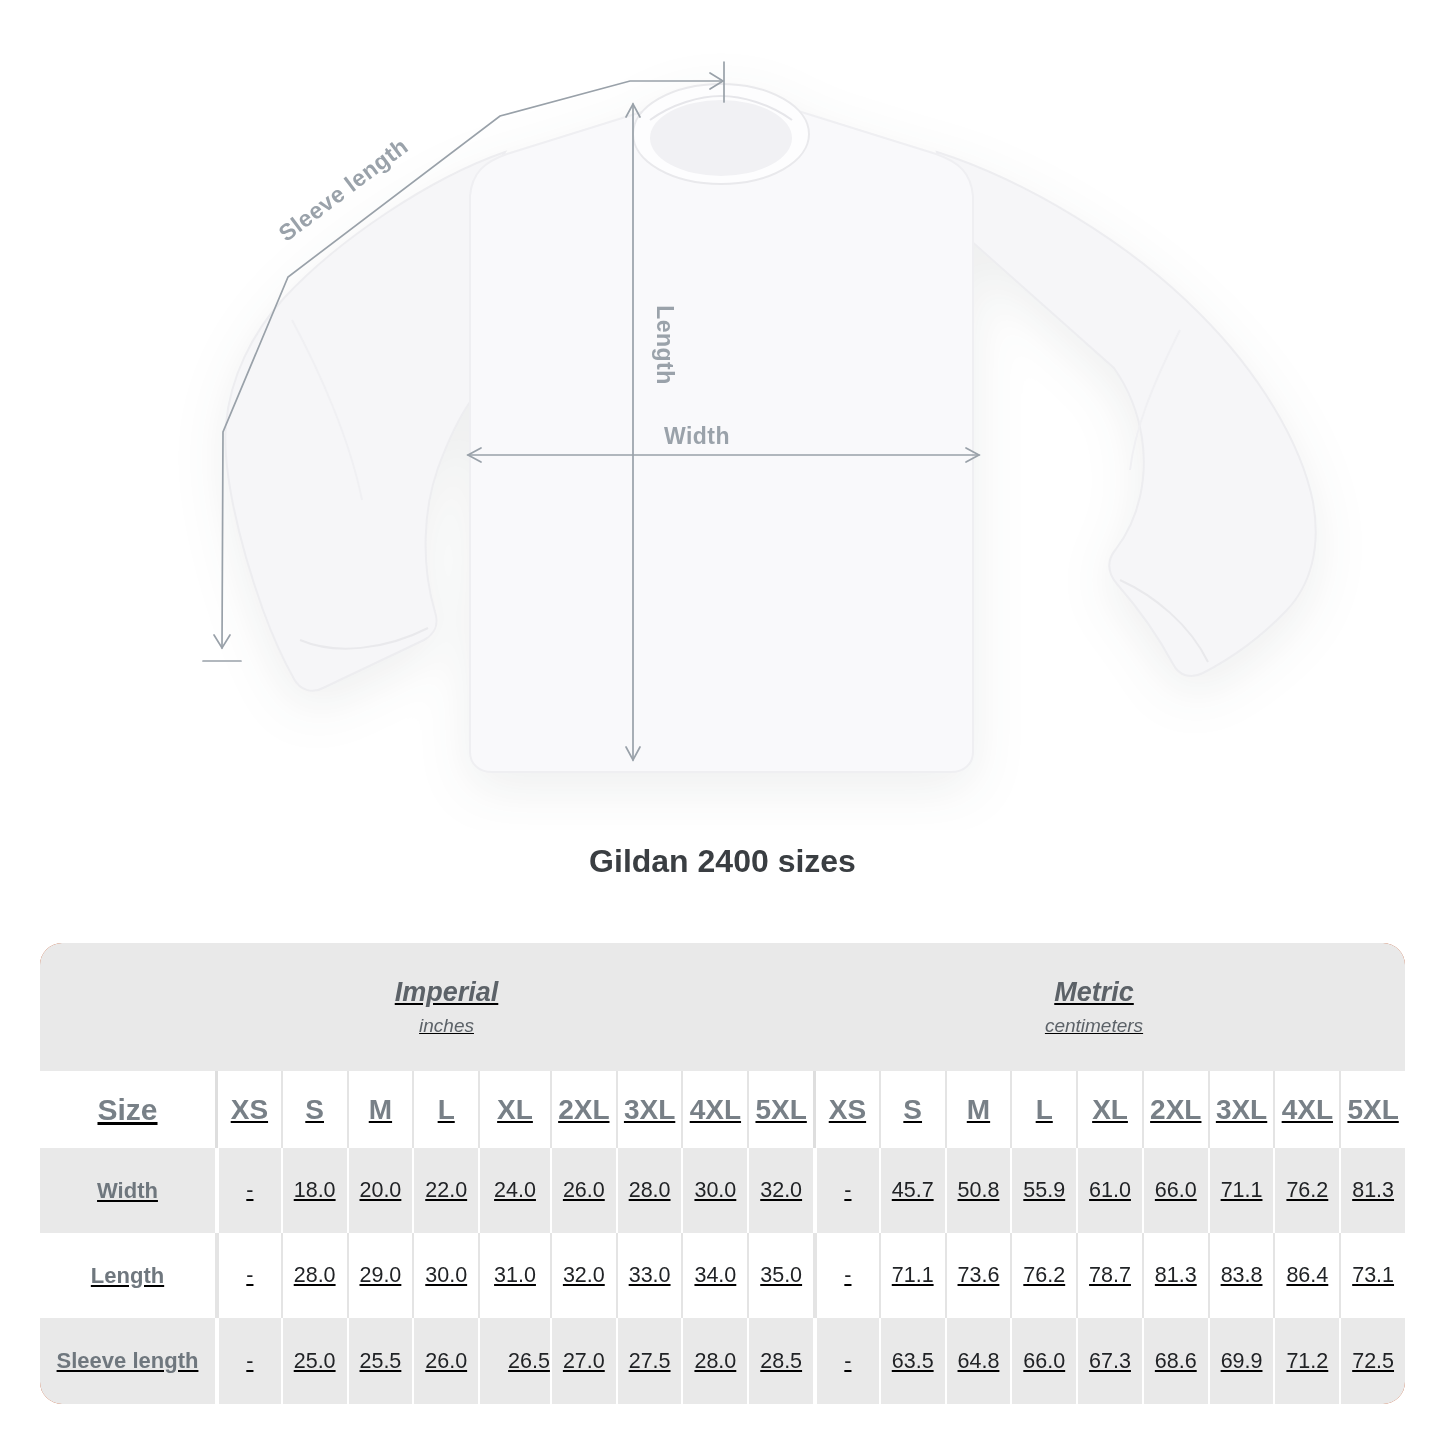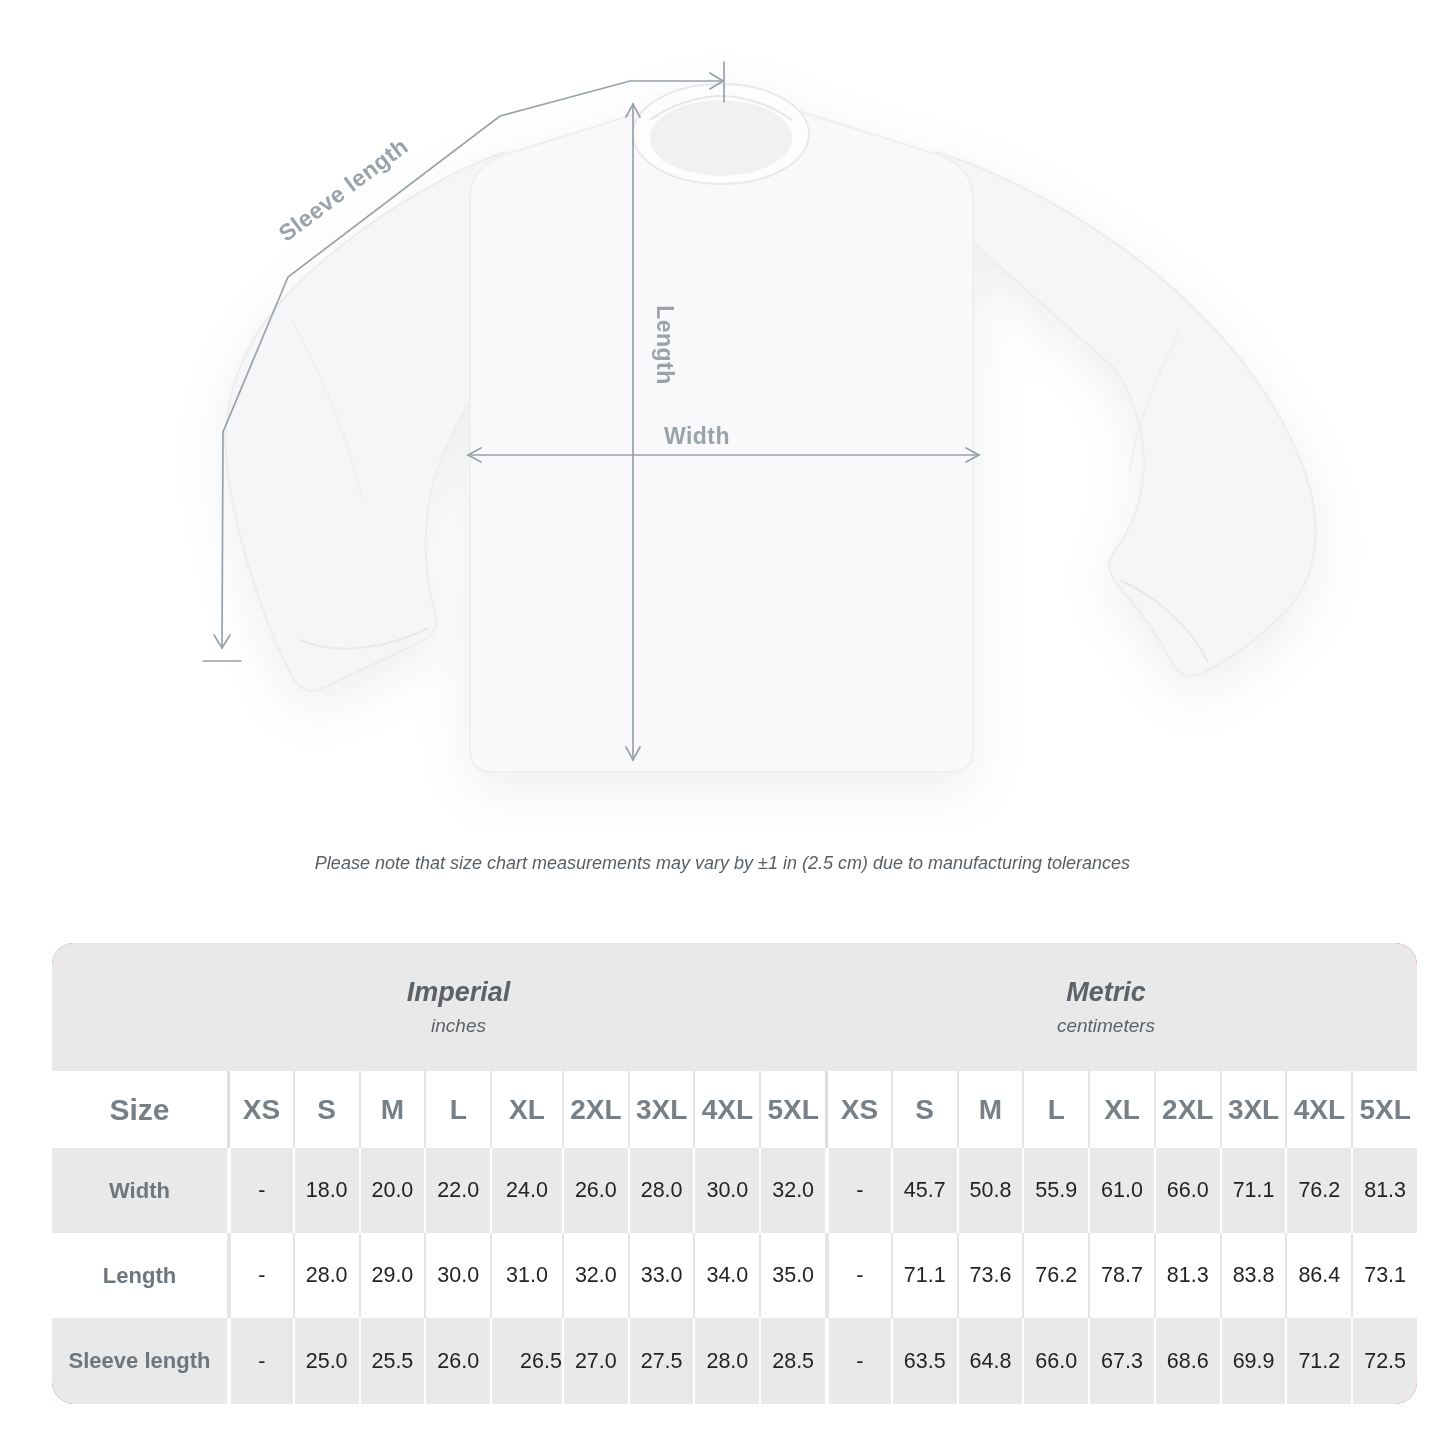--- a/index.html
+++ b/index.html
@@ -2,22 +2,22 @@
 <html><head>
 <meta charset="utf-8">
 <style>
   html,body{margin:0;padding:0;background:#ffffff;width:1445px;height:1445px;
     font-family:"Liberation Sans", sans-serif;position:relative;overflow:hidden;}
   .fig{position:absolute;top:0;left:0;}
   .fig text{fill:#9aa2aa;font-weight:bold;font-size:23px;letter-spacing:.5px;}
   .titleblock{position:absolute;top:843px;left:0;width:1445px;text-align:center;}
   .title{font-size:32px;font-weight:bold;color:#3a3e42;margin:0;}
   .subtitle{font-size:18px;font-style:italic;color:#585e63;margin:10px 0 0 0;}
-  .tablewrap{position:absolute;left:52px;top:943px;width:1365px;border-radius:22px;
-    overflow:hidden;background:#c2410c;}
+  .tablewrap{position:absolute;left:40px;top:943px;width:1365px;border-radius:22px;
+    overflow:hidden;background:#c2410c;text-decoration:underline;}
   .grid{display:grid;grid-template-columns:175px repeat(18,1fr);
     grid-template-rows:128px 77px 85px 85px 86px;width:100%;}
   .cell{display:flex;align-items:center;justify-content:center;box-sizing:border-box;}
   .band{background:#e9e9e9;display:flex;flex-direction:column;align-items:center;
     justify-content:center;gap:7px;box-sizing:border-box;}
   .band .bname{font-size:27px;font-weight:bold;font-style:italic;color:#5c6268;}
   .band .bunit{font-size:19px;font-style:italic;color:#5c6268;}
   .band.imp{grid-area:1/1/2/11;padding-left:40px;}
   .band.met{grid-area:1/11/2/20;padding-right:30px;}
   .corner{grid-area:2/1;background:#fff;}
@@ -69,21 +69,21 @@
     <path d="M 481 448 L 468 455 L 481 462"></path>
     <path d="M 966 448 L 979 455 L 966 462"></path>
   </g>
 
   <text transform="translate(348,196) rotate(-37)" text-anchor="middle">Sleeve length</text>
   <text transform="translate(657,345) rotate(90)" text-anchor="middle">Length</text>
   <text x="697" y="444" text-anchor="middle">Width</text>
 </svg>
 
 <div class="titleblock">
-  <p class="subtitle">Please note that size chart measurements may vary by ±1 in (2.5 cm) due to manufacturing tolerances</p>
+  <h1 class="title">Gildan 2400 sizes</h1>
 </div>
 
 <div class="tablewrap">
   <div class="grid">
     <div class="band imp">
       <span class="bname">Imperial</span>
       <span class="bunit">inches</span>
     </div>
     <div class="band met">
       <span class="bname">Metric</span>

